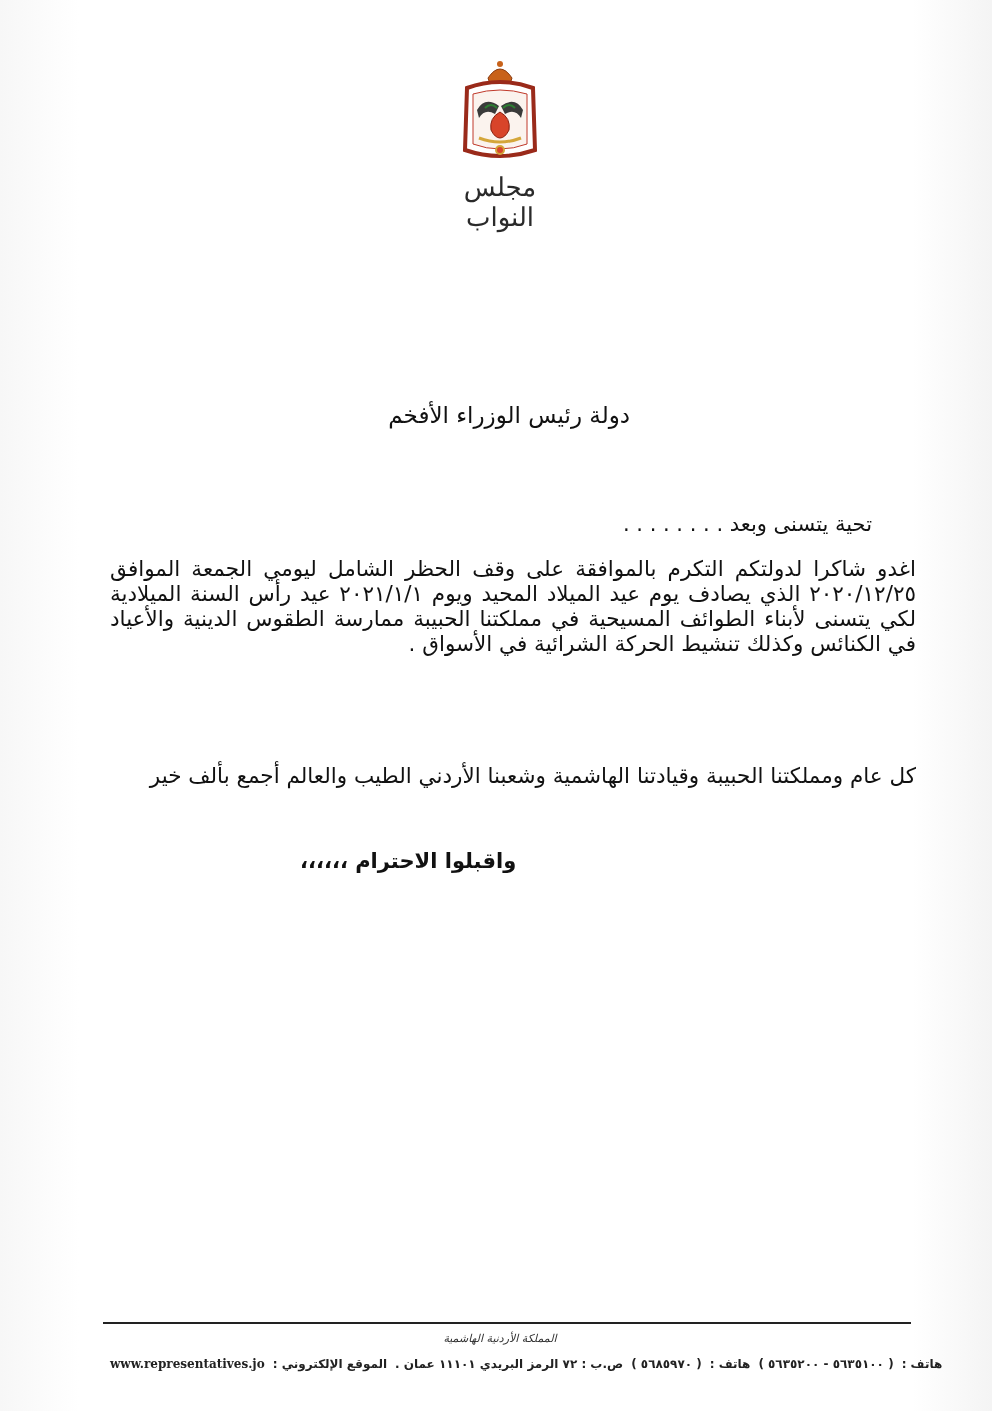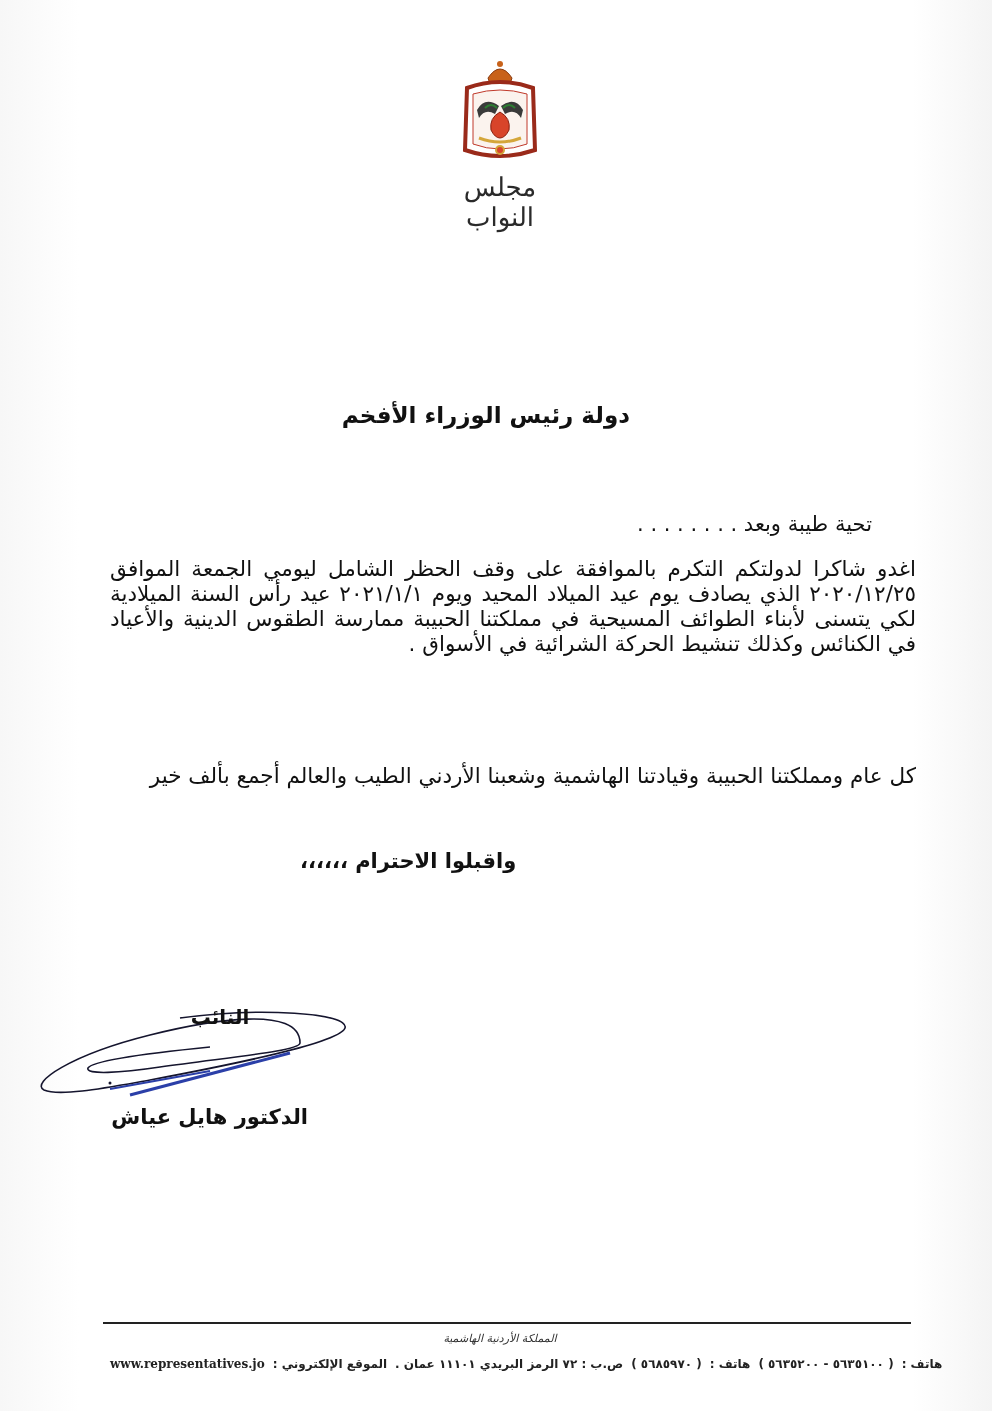--- a/index.html
+++ b/index.html
@@ -19,21 +19,21 @@
     }
     .parliament-name {
       position: absolute; left: 430px; top: 172px; width: 140px; height: 40px;
       text-align: center; direction: rtl;
       font-family: "DejaVu Serif", "Liberation Serif", serif;
       font-size: 26px; color: #2a2a2a; letter-spacing: -1px;
     }
     .rtl { direction: rtl; unicode-bidi: plaintext; }
     .recipient {
       position: absolute; left: 300px; top: 402px; width: 330px;
-      font-weight: bold; font-size: 23px;
+      font-weight: normal; font-size: 23px;
       font-family: "DejaVu Sans", sans-serif;
     }
     .greeting {
       position: absolute; right: 120px; top: 512px; width: 400px;
       text-align: right; font-size: 21px;
     }
     .body-para {
       position: absolute; left: 110px; width: 806px;
       text-align: justify; text-align-last: right;
       font-size: 21.5px; line-height: 25px;
@@ -96,37 +96,27 @@
 
     <path d="M24 80 Q45 88 66 80" stroke="#d4a63a" stroke-width="3" fill="none"></path>
 
     <circle cx="45" cy="92" r="4" fill="#d8442a" stroke="#d4a63a" stroke-width="2"></circle>
   </svg>
 
   <div class="parliament-name">مجلس النواب</div>
 
   <div class="recipient rtl">دولة رئيس الوزراء الأفخم</div>
 
-  <div class="greeting rtl">تحية طيبة وبعد . . . . . . . .</div>
+  <div class="greeting rtl">تحية يتسنى وبعد . . . . . . . .</div>
 
   <div class="body-para para-1 rtl">اغدو شاكرا لدولتكم التكرم بالموافقة على وقف الحظر الشامل ليومي الجمعة الموافق ٢٠٢٠/١٢/٢٥ الذي يصادف يوم عيد الميلاد المحيد ويوم ٢٠٢١/١/١ عيد رأس السنة الميلادية لكي يتسنى لأبناء الطوائف المسيحية في مملكتنا الحبيبة ممارسة الطقوس الدينية والأعياد في الكنائس وكذلك تنشيط الحركة الشرائية في الأسواق .</div>
   <div class="body-para para-2 rtl">كل عام ومملكتنا الحبيبة وقيادتنا الهاشمية وشعبنا الأردني الطيب والعالم أجمع بألف خير</div>
 
   <div class="closing rtl">واقبلوا الاحترام ،،،،،،</div>
 
-  <div class="signature-block">
-    <svg class="sig-svg" viewBox="0 0 330 120">
-      <path d="M150 23 C230 12 320 18 315 33 C310 48 200 70 120 85 C80 92 30 102 14 95 C0 88 40 60 120 40 C180 25 270 10 270 48 C270 56 200 62 130 72 C90 78 55 80 58 73 C62 66 120 58 180 52" fill="none" stroke="#15152e" stroke-width="1.6"></path>
-      <path d="M100 100 L260 58" stroke="#2b3fa8" stroke-width="3" fill="none"></path>
-      <path d="M80 94 L180 76" stroke="#2b3fa8" stroke-width="2" fill="none"></path>
-      <circle cx="80" cy="88" r="1.5" fill="#15152e"></circle>
-    </svg>
-    <div class="sig-title rtl">النائب</div>
-    <div class="sig-name rtl">الدكتور هايل عياش</div>
-  </div>
 
   <div class="footer-rule"></div>
   <div class="footer-kingdom rtl">المملكة الأردنية الهاشمية</div>
 
   <div class="footer-contact">
     <span class="website">www.representatives.jo</span>
     <span>الموقع الإلكتروني :</span>
     <span>ص.ب : ٧٢ الرمز البريدي ١١١٠١ عمان .</span>
     <span>( ٥٦٨٥٩٧٠ )</span>
     <span>هاتف :</span>

